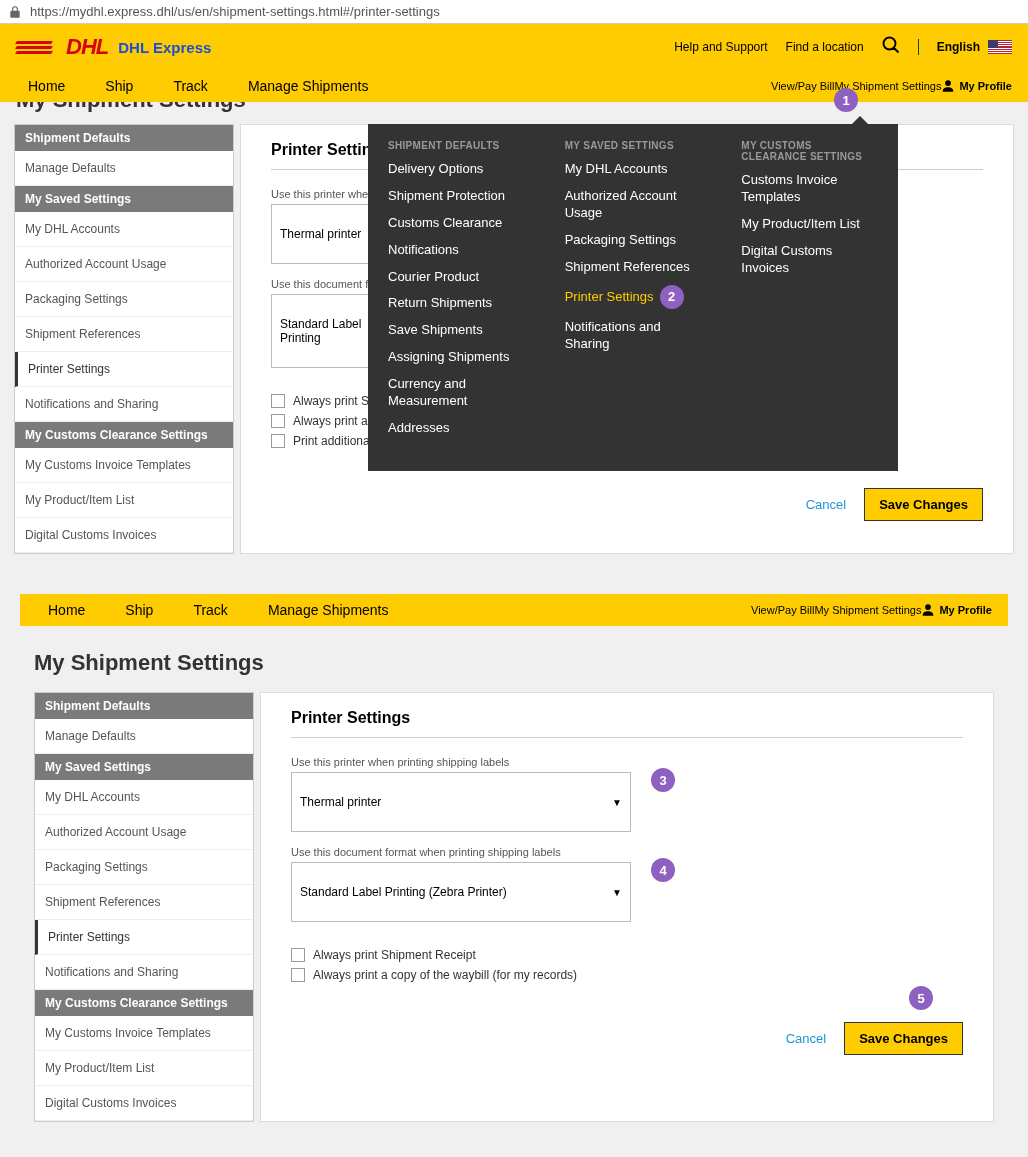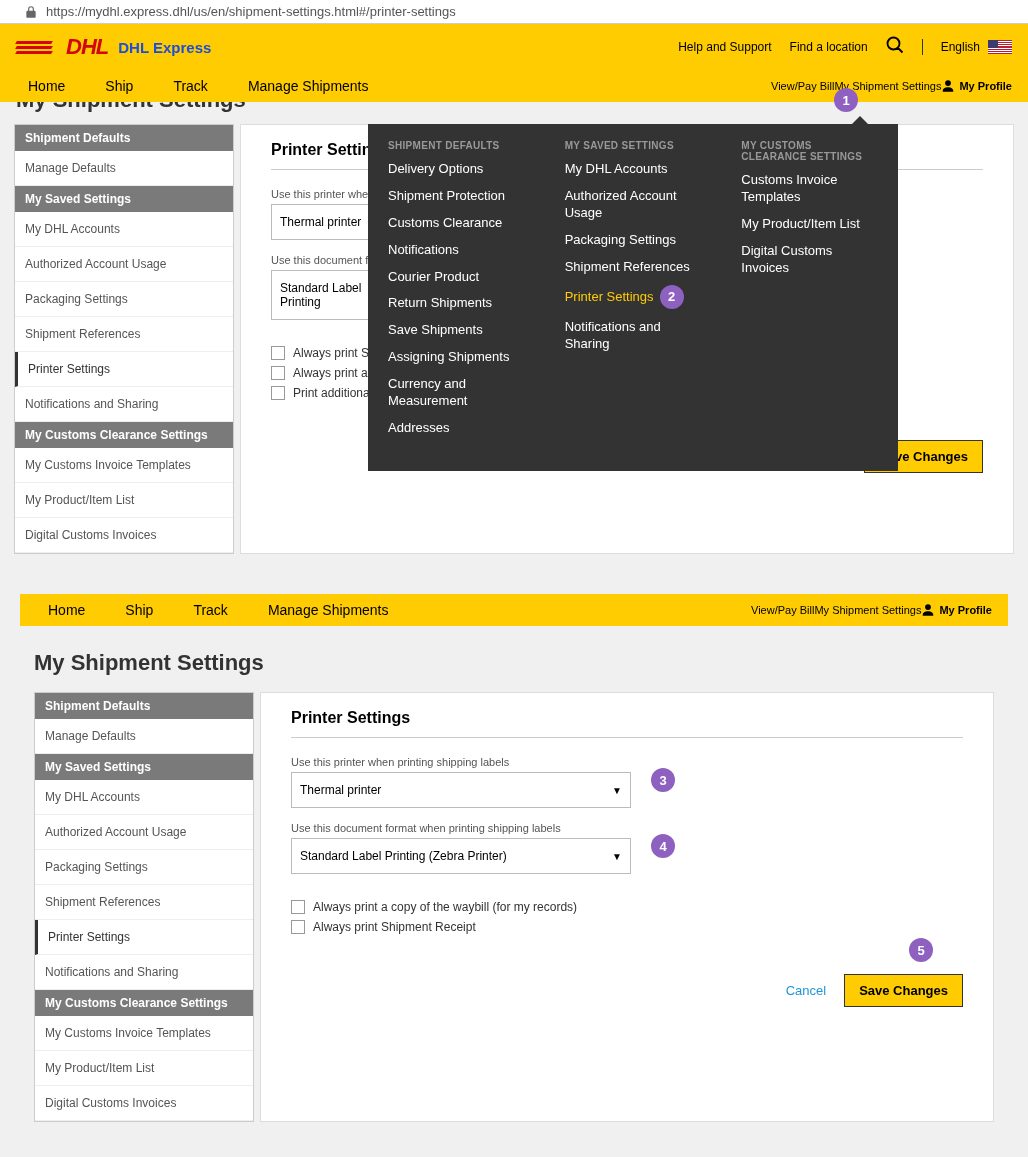--- a/index.html
+++ b/index.html
@@ -1,32 +1,32 @@
 <!DOCTYPE html>
 <html><head>
   <meta charset="utf-8">
   <style>
     * { margin: 0; padding: 0; box-sizing: border-box; font-family: Arial, Helvetica, sans-serif; }
     body { background: #f0f0f0; width: 1028px; }
     
     
-    .address-bar { background: #fff; border-bottom: 1px solid #ccc; padding: 4px 24px; display: flex; align-items: center; gap: 8px; font-size: 13px; }
+    .address-bar { background: #fff; border-bottom: 1px solid #ccc; padding: 4px 8px; display: flex; align-items: center; gap: 8px; font-size: 13px; }
     .lock-icon { width: 14px; height: 14px; display: inline-block; }
     .url-text { color: #555; }
     
     
     .yellow-header { background: #fecc00; padding: 10px 16px; display: flex; align-items: center; justify-content: space-between; }
     .logo-area { display: flex; align-items: center; gap: 10px; }
     .dhl-logo { color: #d40511; font-weight: bold; font-style: italic; font-size: 22px; letter-spacing: -1px; }
     .dhl-express { color: #1d4ed8; font-weight: bold; font-size: 15px; }
     .header-right { display: flex; align-items: center; gap: 18px; font-size: 12px; }
     .header-link { cursor: pointer; }
     .search-icon-wrap { font-size: 16px; font-weight: bold; cursor: pointer; position: relative; }
     .divider { width: 1px; height: 16px; background: #333; }
-    .lang-flag { display: flex; align-items: center; gap: 8px; font-weight: normal; font-size: 12px; }
+    .lang-flag { display: flex; align-items: center; gap: 8px; font-weight: bold; font-size: 12px; }
     .flag { width: 24px; height: 14px; background: linear-gradient(to bottom, #b22234 7.7%, #fff 7.7%, #fff 15.4%, #b22234 15.4%, #b22234 23%, #fff 23%, #fff 30.8%, #b22234 30.8%, #b22234 38.5%, #fff 38.5%, #fff 46.2%, #b22234 46.2%, #b22234 53.8%, #fff 53.8%, #fff 61.5%, #b22234 61.5%, #b22234 69.2%, #fff 69.2%, #fff 76.9%, #b22234 76.9%, #b22234 84.6%, #fff 84.6%, #fff 92.3%, #b22234 92.3%); position: relative; }
     .flag::before { content: ''; position: absolute; top: 0; left: 0; width: 40%; height: 54%; background: #3c3b6e; }
     
     
     .nav-bar { background: #fecc00; padding: 8px 16px; display: flex; align-items: center; justify-content: space-between; position: relative; }
     .nav-left { display: flex; gap: 28px; font-size: 14px; }
     .nav-item { cursor: pointer; margin-left: 12px; }
     .nav-right { display: flex; gap: 0; align-items: center; font-size: 11px; }
     .nav-right-item { cursor: pointer; }
     .my-profile { display: flex; align-items: center; gap: 4px; font-weight: bold; }
@@ -43,21 +43,21 @@
     
     .sidebar { width: 220px; flex-shrink: 0; border: 1px solid #ccc; background: #fff; }
     .sidebar-header { background: #7a7a7a; color: #fff; padding: 6px 10px; font-size: 12px; font-weight: bold; }
     .sidebar-item { padding: 10px 10px; font-size: 12px; color: #555; cursor: pointer; border-bottom: 1px solid #eee; }
     .sidebar-item.active { background: #fff; border-left: 3px solid #333; font-weight: normal; color: #333; }
     
     
     .main-panel { flex: 1; background: #fff; border: 1px solid #ddd; padding: 16px 30px; position: relative; }
     .panel-title { font-size: 16px; font-weight: bold; border-bottom: 1px solid #ccc; padding-bottom: 10px; margin-bottom: 18px; }
     .form-label { font-size: 11px; color: #555; margin-bottom: 4px; }
-    .form-select { width: 340px; padding: 10px 8px; border: 1px solid #bbb; font-size: 12px; margin-bottom: 14px; background: #fff; position: relative; display:flex; align-items:center; justify-content: space-between;}
+    .form-select { width: 340px; padding: 22px 8px; border: 1px solid #bbb; font-size: 12px; margin-bottom: 14px; background: #fff; position: relative; display:flex; align-items:center; justify-content: space-between;}
     .caret { font-size: 10px; }
     .checkbox-row { display: flex; align-items: center; gap: 8px; font-size: 12px; margin-bottom: 6px; color: #333; }
     .checkbox { width: 14px; height: 14px; border: 1px solid #999; background: #fff; cursor: pointer; }
     .action-row { display: flex; justify-content: flex-end; align-items: center; gap: 18px; margin-top: 40px; }
     .cancel-link { color: #2196d6; font-size: 13px; cursor: pointer; }
     .save-btn { background: #fecc00; border: 1px solid #333; padding: 8px 14px; font-size: 13px; font-weight: bold; cursor: pointer; }
     
     
     .dropdown-menu { position: absolute; top: 0; left: 368px; width: 530px; background: #333; color: #fff; padding: 16px 20px 24px 20px; display: flex; gap: 40px; z-index: 10; }
     .dropdown-menu::before { content: ''; position: absolute; top: -8px; right: 30px; border-left: 8px solid transparent; border-right: 8px solid transparent; border-bottom: 8px solid #333; }
@@ -280,25 +280,25 @@
         <div class="form-select">
           <span>Standard Label Printing (Zebra Printer)</span>
           <span class="caret">▼</span>
         </div>
         <div class="callout" style="top:12px; left:360px;">4</div>
       </div>
 
       <div style="height:12px;"></div>
       <div class="checkbox-row">
         <span class="checkbox"></span>
+        <span>Always print Shipment Receipt</span>
+      </div>
+      <div class="checkbox-row">
+        <span class="checkbox"></span>
         <span>Always print a copy of the waybill (for my records)</span>
-      </div>
-      <div class="checkbox-row">
-        <span class="checkbox"></span>
-        <span>Always print Shipment Receipt</span>
       </div>
 
       <div class="action-row" style="position:relative;">
         <div class="callout" style="top:-36px; right:30px;">5</div>
         <span class="cancel-link">Cancel</span>
         <button class="save-btn">Save Changes</button>
       </div>
     </div>
   </div>
 </div>

